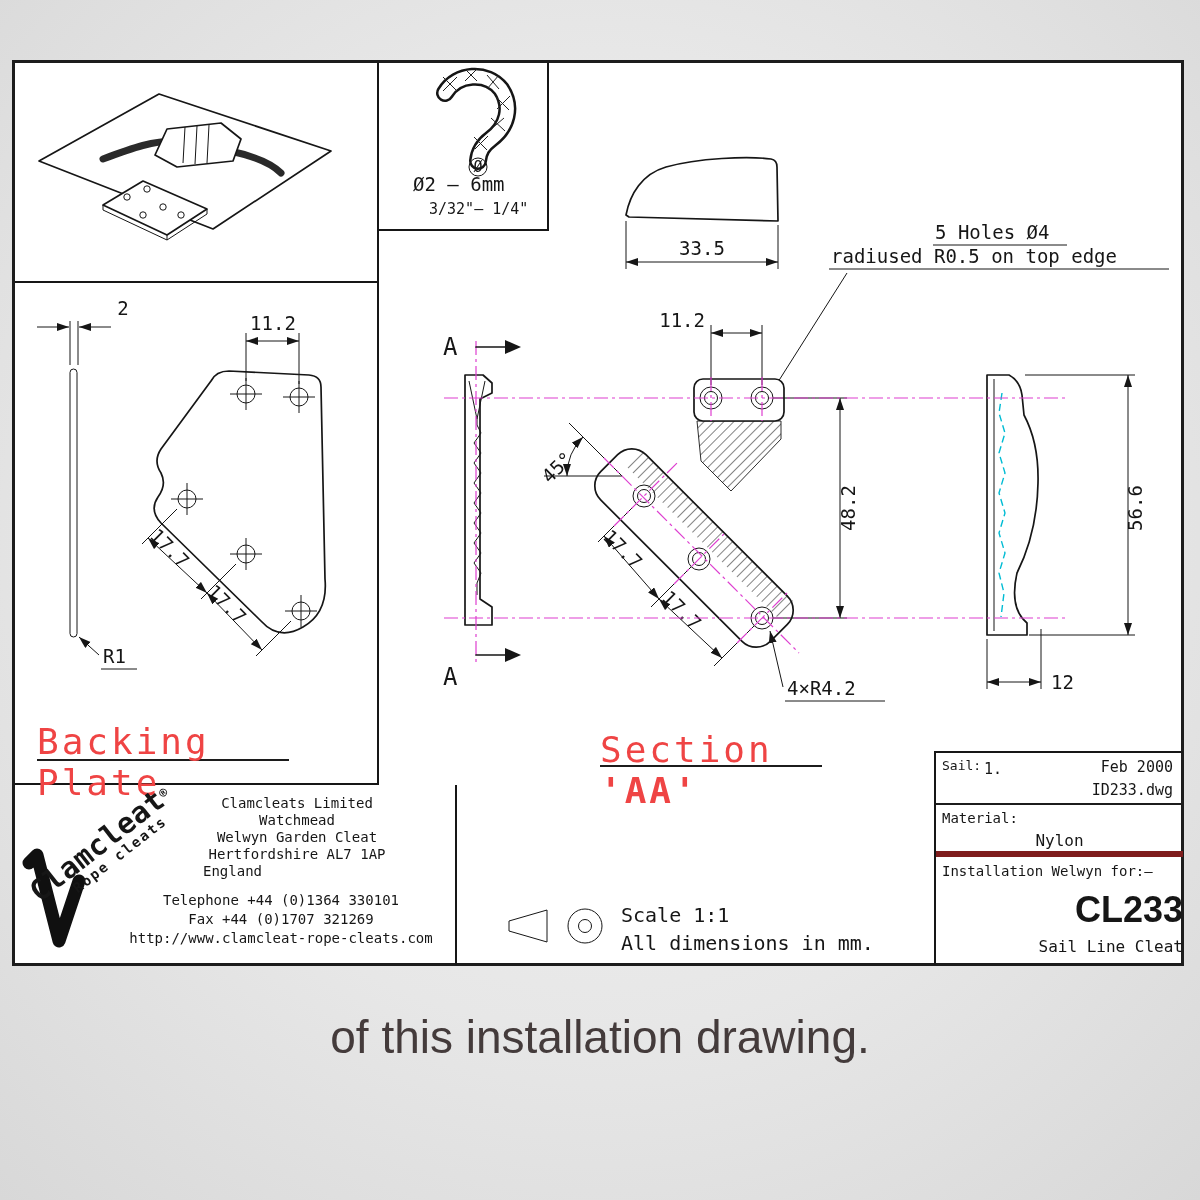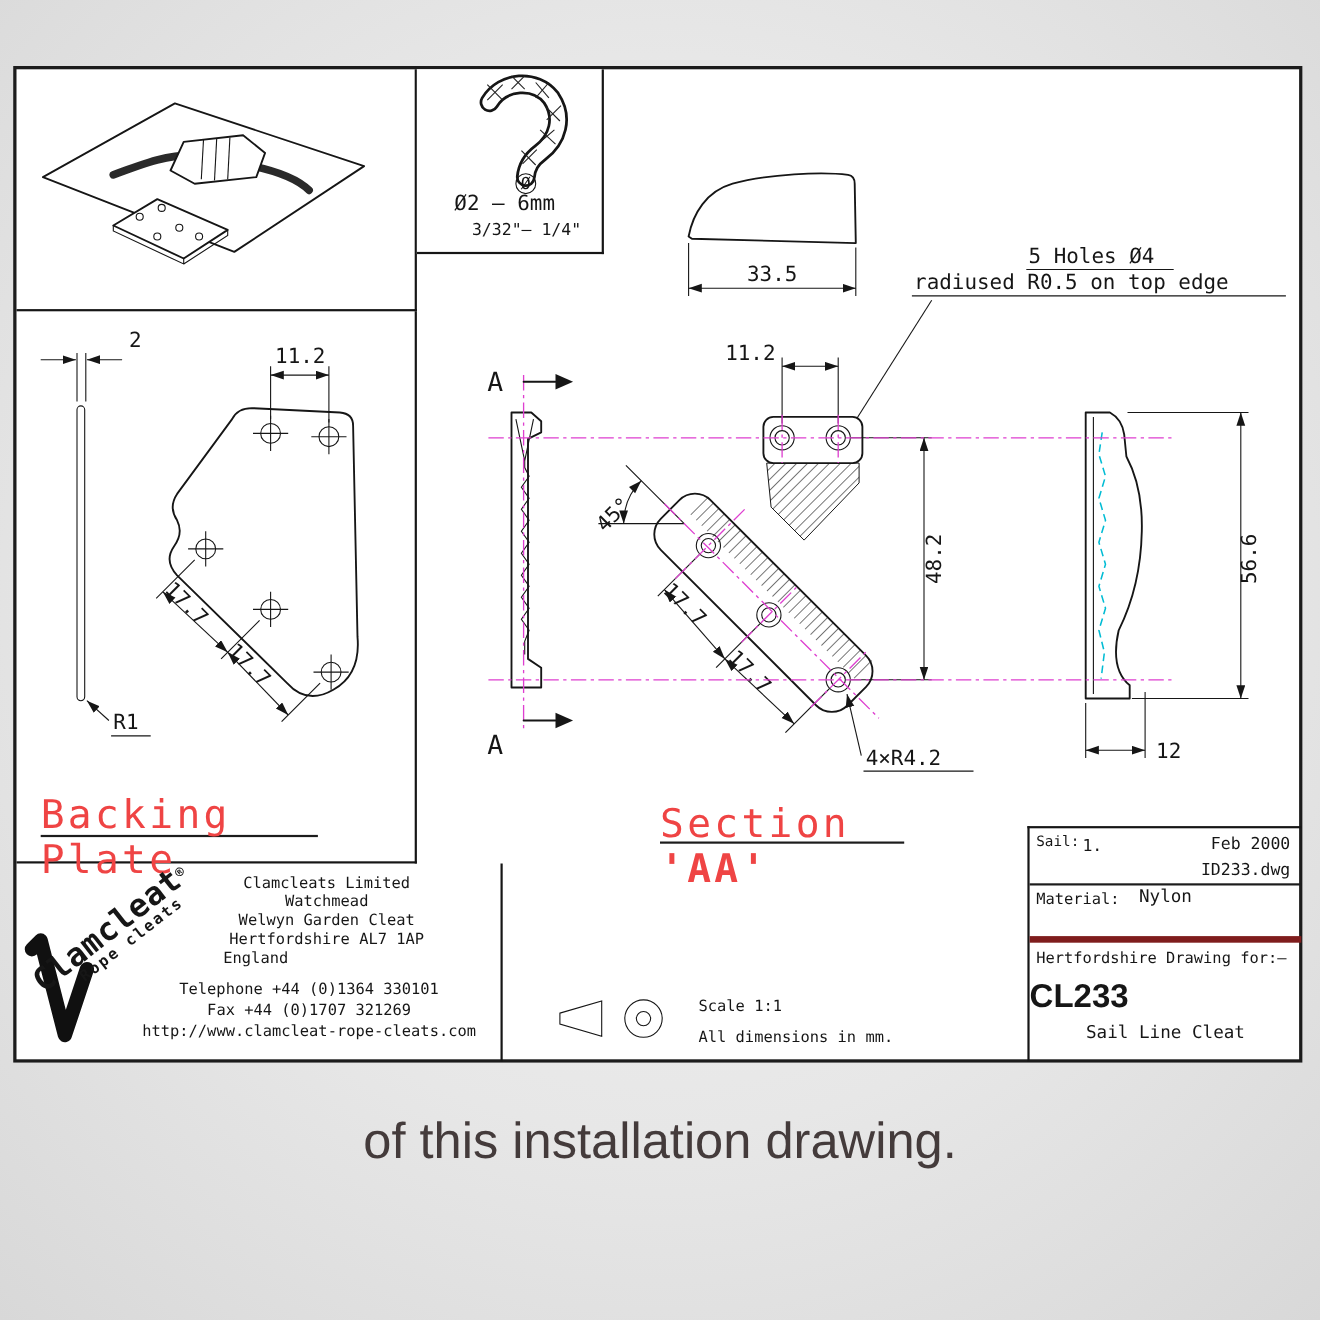--- a/index.html
+++ b/index.html
@@ -295,41 +295,41 @@
         <div>http://www.clamcleat-rope-cleats.com</div>
       </div>
     </div>
 
     <div class="abs" style="left:486px;top:836px;width:400px;height:60px;display:flex;align-items:center">
       <svg width="112" height="46" viewBox="0 0 112 46">
         <polygon points="8,15 46,4 46,36 8,25" class="thin" fill="#fff"></polygon>
         <circle cx="84" cy="20" r="17" class="thin" fill="#fff"></circle>
         <circle cx="84" cy="20" r="6.5" class="thin" fill="#fff"></circle>
       </svg>
-      <div style="margin-left:22px;font-size:14px;line-height:28px">
+      <div style="margin-left:8px;font-size:20px;line-height:28px">
         <div>Scale 1:1</div>
         <div>All dimensions in mm.</div>
       </div>
     </div>
 
     <div class="panel" style="left:919px;top:688px;width:249px;height:214px;border-left:2px solid;border-top:2px solid">
       <div class="abs" style="left:0;top:0;width:100%;height:52px;border-bottom:2px solid #1c1c1c">
         <span class="abs tb-label" style="left:6px;top:5px">Sail:</span>
         <span class="abs t15" style="left:48px;top:7px;font-size:15px">1.</span>
         <span class="abs" style="right:10px;top:5px;font-size:15px">Feb 2000</span>
         <span class="abs" style="right:10px;top:28px;font-size:15px">ID233.dwg</span>
       </div>
       <div class="abs" style="left:0;top:52px;width:100%;height:52px;border-bottom:6px solid #7f1d1d">
         <span class="abs" style="left:6px;top:5px;font-size:14px">Material:</span>
-        <div style="text-align:center;font-size:16px">Nylon</div>
+        <div style="text-align:center;padding-top:26px;font-size:16px">Nylon</div>
       </div>
       <div class="abs" style="left:0;top:104px;width:100%;height:110px">
-        <span class="abs" style="left:6px;top:6px;font-size:14px">Hertfordshire Drawing for:–</span>
-        <div style="text-align:left;margin-top:32px;font-family:'Liberation Sans',sans-serif;font-weight:bold;font-size:30px">CL233</div>
-        <div style="text-align:center;margin-top:6px;font-size:16px">Sail Line Cleat</div>
+        <span class="abs" style="left:6px;top:6px;font-size:14px">Installation Welwyn for:–</span>
+        <div style="text-align:right;margin-top:32px;font-family:'Liberation Sans',sans-serif;font-weight:bold;font-size:36px">CL233</div>
+        <div style="text-align:right;margin-top:6px;font-size:16px">Sail Line Cleat</div>
       </div>
     </div>
 
   </div>
 
   <div class="footer">
     <div>of this installation drawing.</div>
   </div>
 </div>
 

